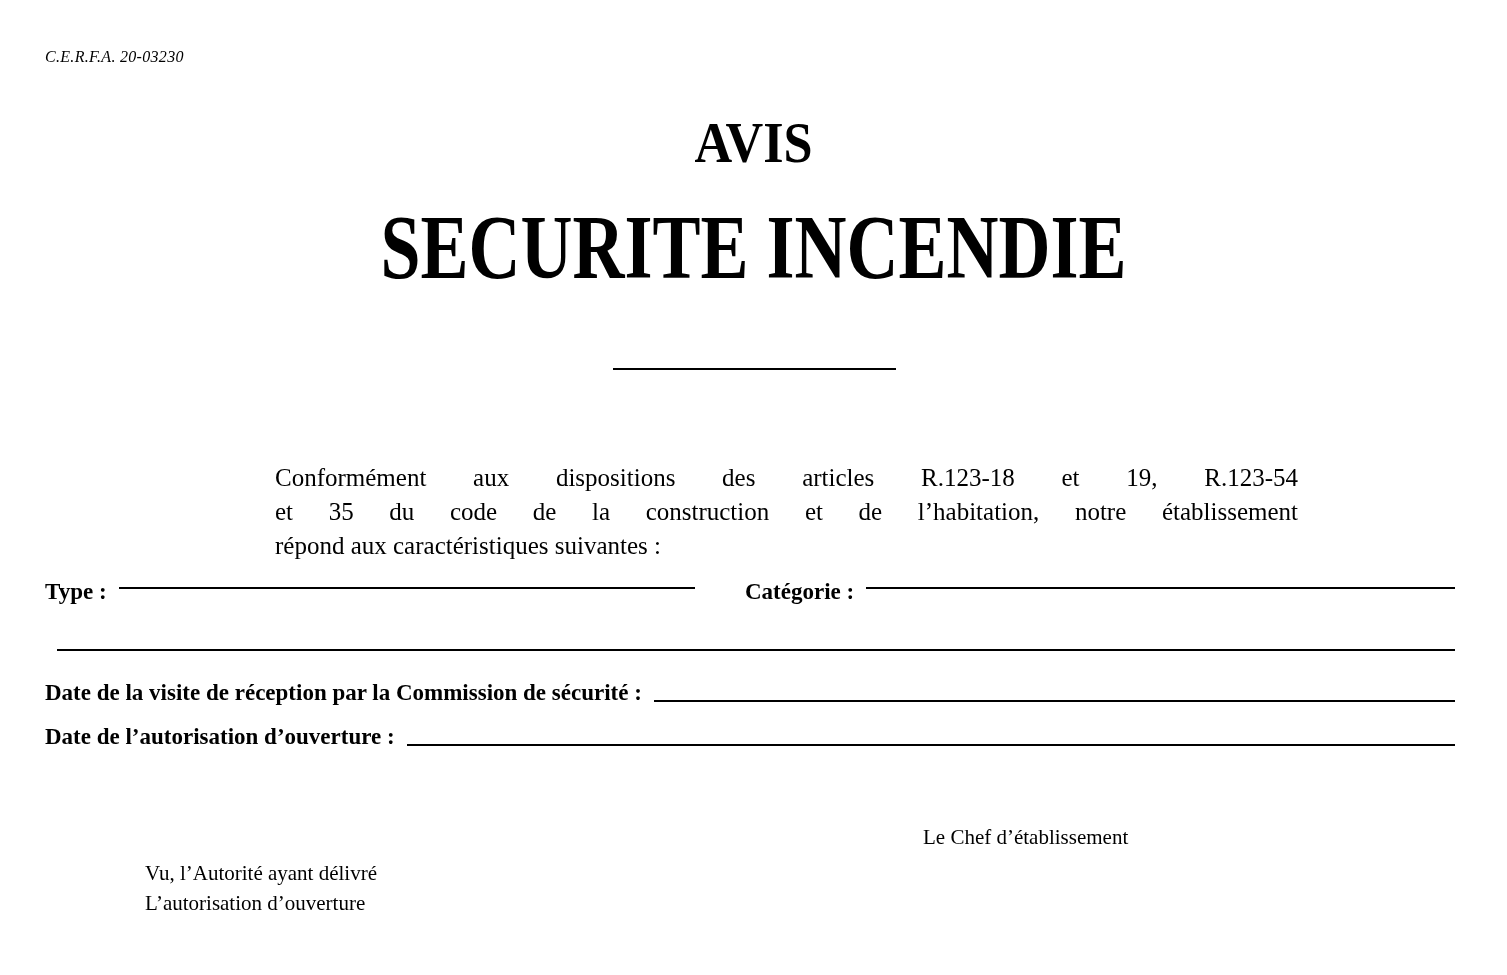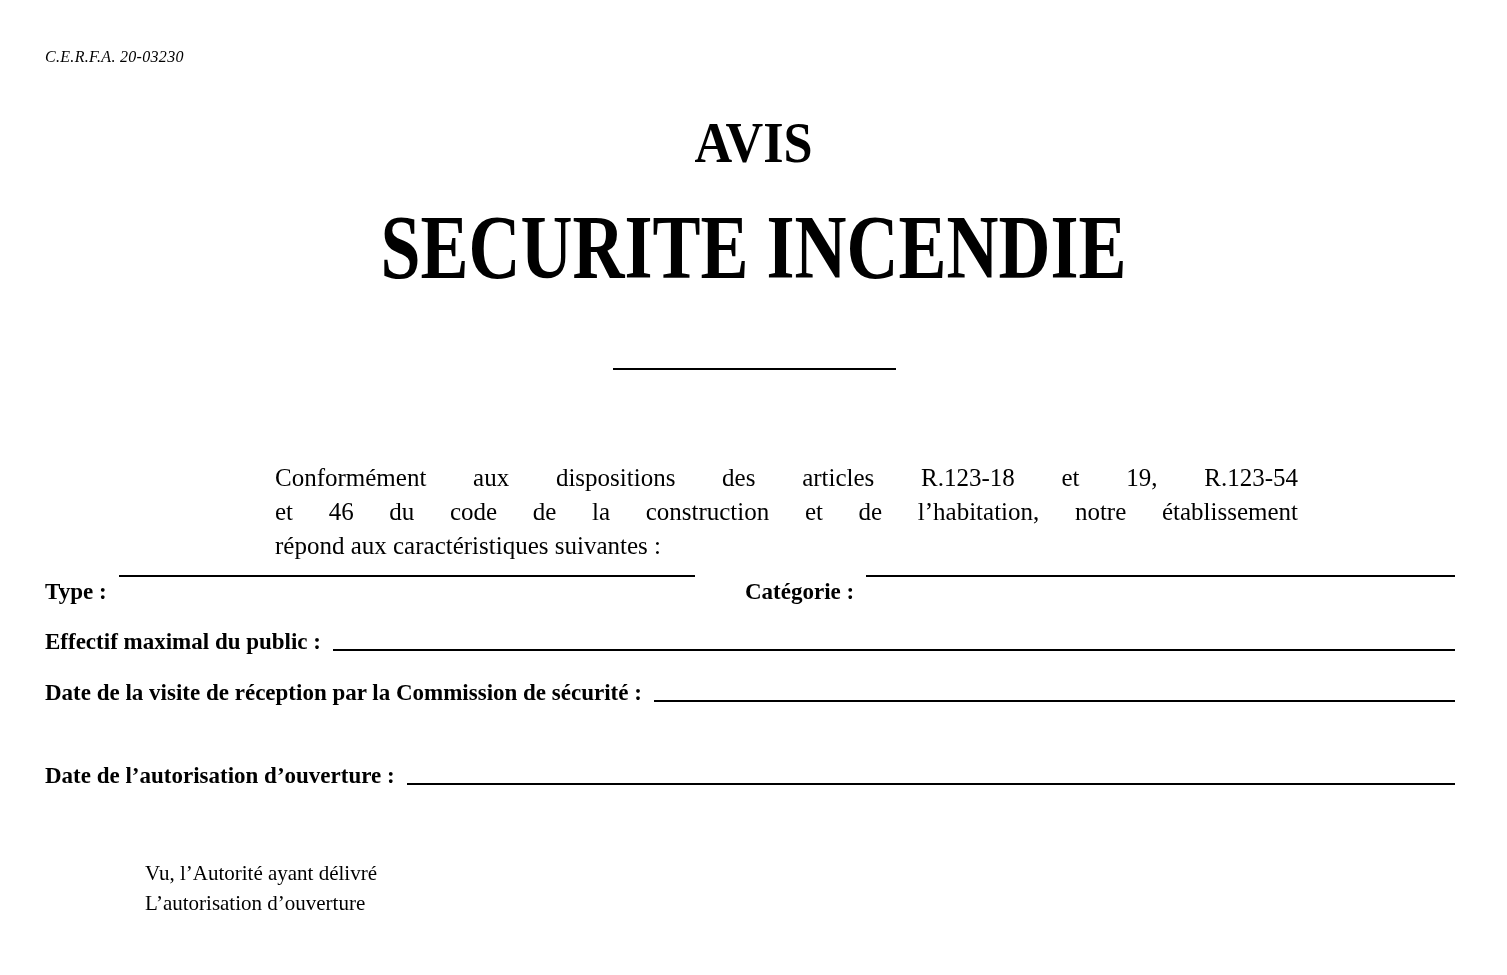--- a/index.html
+++ b/index.html
@@ -70,38 +70,38 @@
     left: 45px;
     right: 52px;
     height: 30px;
     display: flex;
     align-items: stretch;
     font-size: 23px;
     font-weight: bold;
   }
   .fgroup {
     display: flex;
-    align-items: flex-start;
+    align-items: center;
   }
   .flabel {
     white-space: nowrap;
     align-self: flex-end;
   }
   .fline {
     flex: 1;
     border-bottom: 2px solid #000000;
     margin-bottom: 4px;
     margin-left: 12px;
     font-weight: normal;
     overflow: hidden;
   }
   .row-type      { top: 575px; }
   .row-effectif  { top: 625px; }
   .row-visite    { top: 676px; }
-  .row-ouverture { top: 759px; }
+  .row-ouverture { top: 720px; }
   .group-type { width: 650px; }
   .group-gap  { width: 50px; }
   .group-categorie { flex: 1; }
   .sig-left {
     position: absolute;
     left: 145px;
     top: 858px;
     font-size: 21px;
     line-height: 30px;
   }
@@ -121,50 +121,50 @@
   <div class="cerfa">C.E.R.F.A. 20-03230</div>
 
   <div class="title-avis">AVIS</div>
 
   <div class="title-main">SECURITE INCENDIE</div>
 
   <div class="separator"></div>
 
   <div class="intro">
     <div class="intro-line-just">Conformément aux dispositions des articles R.123-18 et 19, R.123-54</div>
-    <div class="intro-line-just">et 46 du code de la construction et de l’habitation, notre établissement</div>
+    <div class="intro-line-just">et 35 du code de la construction et de l’habitation, notre établissement</div>
     <div>répond aux caractéristiques suivantes :</div>
   </div>
 
   <div class="fieldrow row-type">
     <div class="fgroup group-type">
       <span class="flabel">Type :</span>
       <span class="fline"></span>
     </div>
     <div class="group-gap"></div>
     <div class="fgroup group-categorie">
       <span class="flabel">Catégorie :</span>
       <span class="fline"></span>
     </div>
   </div>
 
   <div class="fieldrow row-effectif">
-    <span class="flabel">Effectif maximal du public :</span>
     <span class="fline"></span>
   </div>
 
   <div class="fieldrow row-visite">
     <span class="flabel">Date de la visite de réception par la Commission de sécurité :</span>
     <span class="fline"></span>
   </div>
 
   <div class="fieldrow row-ouverture">
     <span class="flabel">Date de l’autorisation d’ouverture :</span>
     <span class="fline"></span>
   </div>
 
   <div class="sig-left">
     <div>Vu, l’Autorité ayant délivré</div>
     <div>L’autorisation d’ouverture</div>
   </div>
 
+  <div class="sig-right">Le Chef d’établissement</div>
 
 </div>
 
 </body></html>

